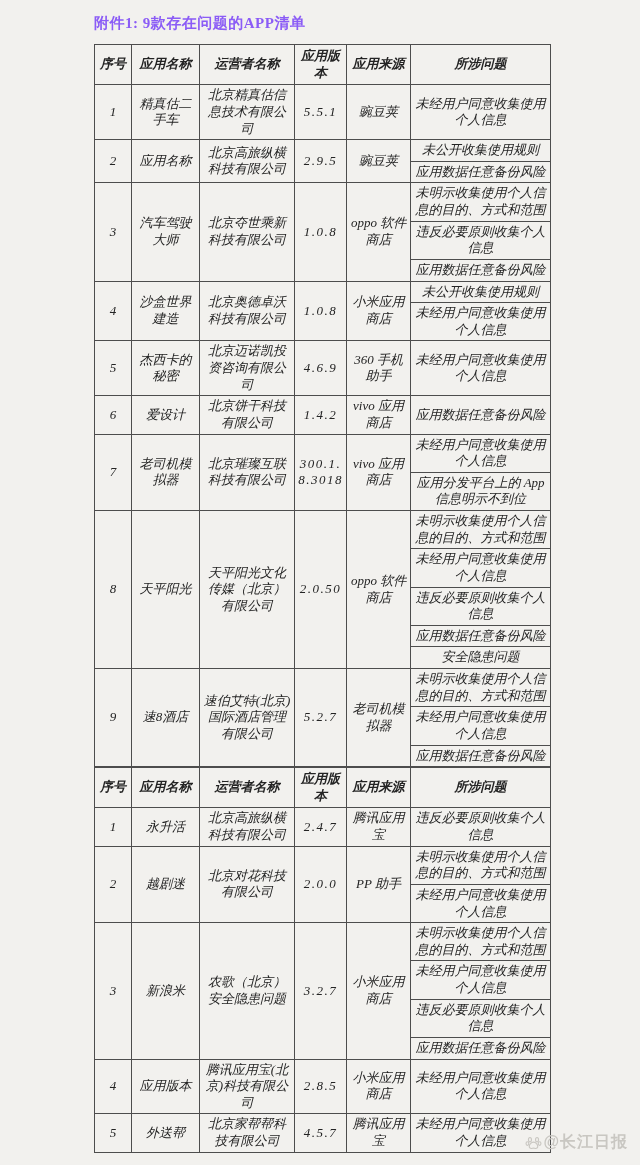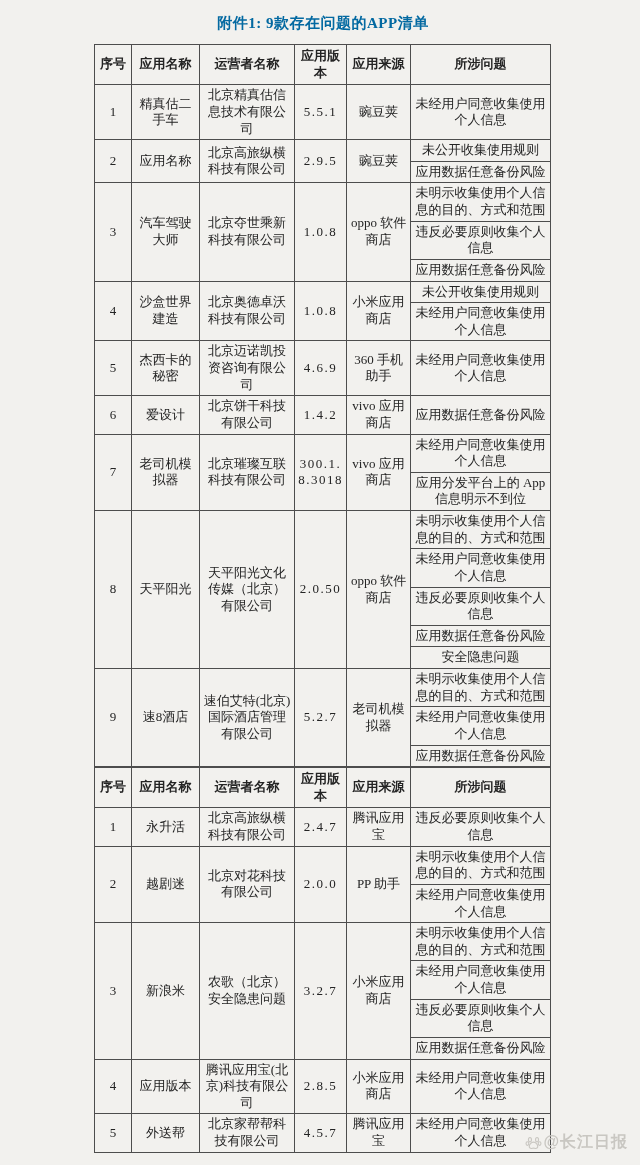--- a/index.html
+++ b/index.html
@@ -14,30 +14,30 @@
   .doc{
     position:absolute;
     left:94px; top:8px;
     width:458px;
   }
   h2.att-title{
     font-size:15px;
     font-weight:bold;
     letter-spacing:0.5px;
     margin:6px 0 11px 0;
-    color:#0369a1;
+    color:#8b5cf6;
     white-space:nowrap;
-    text-align:center;
   }
   h2.att-title.second{ margin-top:18px; }
   table.app-table{
     border-collapse:collapse;
     table-layout:fixed;
     width:456px;
     background:transparent;
+    font-style:italic;
   }
   table.app-table th, table.app-table td{
     border:1px solid #4d4d4d;
     text-align:center;
     vertical-align:middle;
     padding:2px 2px;
     font-size:13px;
     line-height:1.28;
     word-break:break-all;
     color:#242424;

